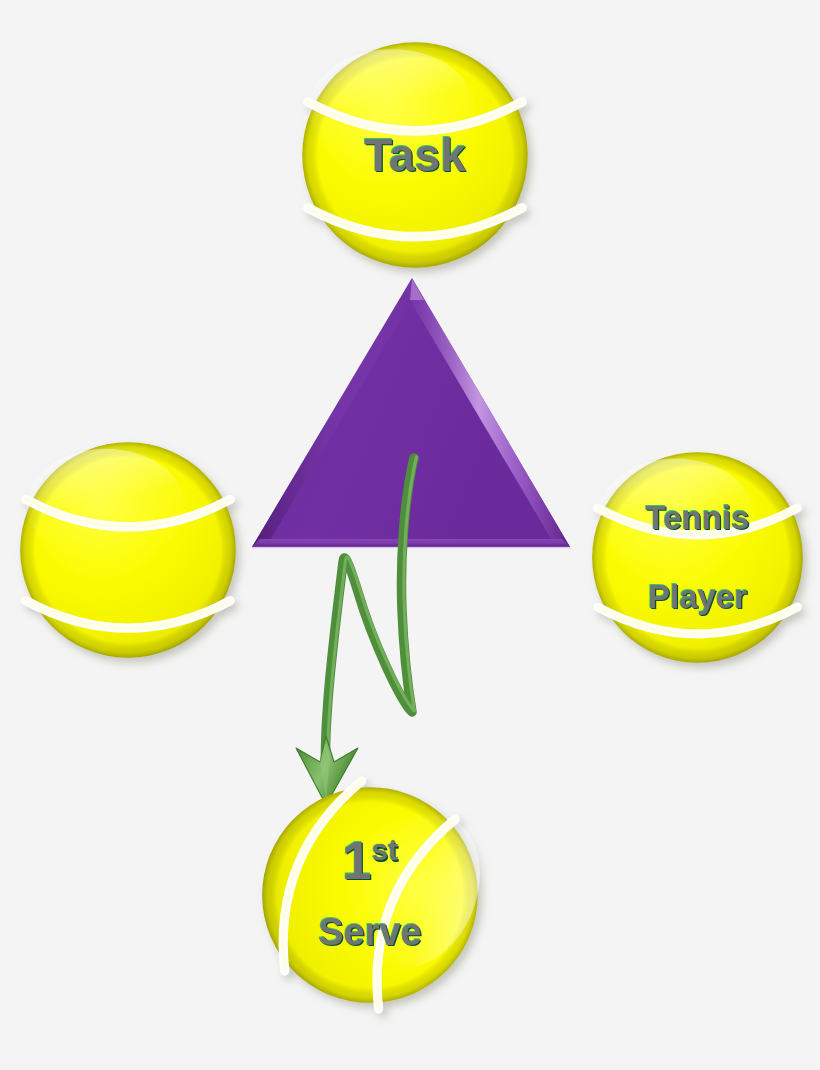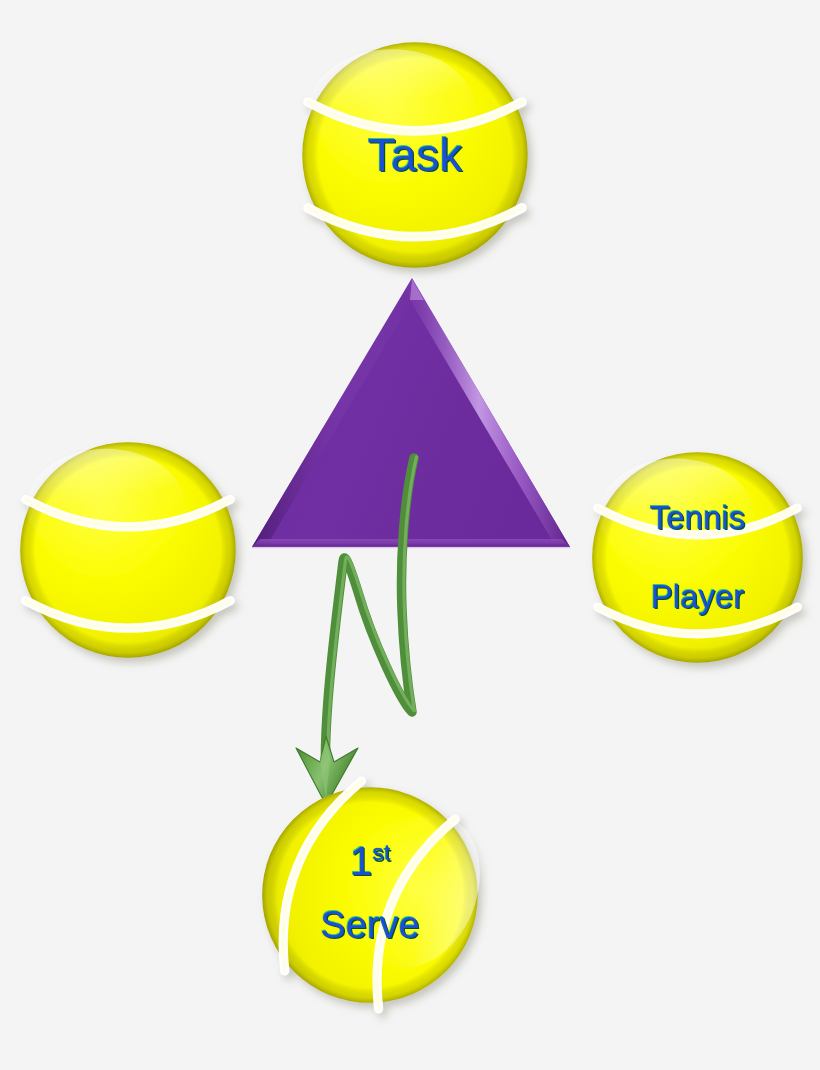--- a/index.html
+++ b/index.html
@@ -28,34 +28,34 @@
   }
   .node-label {
     position: absolute;
     display: flex;
     flex-direction: column;
     align-items: center;
     justify-content: center;
     text-align: center;
     pointer-events: none;
     font-family: "Liberation Sans", sans-serif;
-    font-weight: normal;
-    color: #1d4ed8;
+    font-weight: bold;
+    color: #737373;
     text-shadow:
        1.2px 1.2px 0 #00532a,
       -0.6px -0.6px 0 #2ecb6e,
        0 0 1px #00532a;
     line-height: 1.18;
   }
   .node-label .ln { display: block; white-space: nowrap; }
   #label-task       { left: 300px; top:  40px; width: 230px; height: 230px; font-size: 46px; }
   #label-env        { left:  18px; top: 440px; width: 220px; height: 220px; font-size: 27px; }
   #label-player     { left: 590px; top: 450px; width: 215px; height: 215px; font-size: 33px; gap: 24px; }
   #label-serve      { left: 260px; top: 785px; width: 220px; height: 215px; font-size: 38px; }
-  #label-serve .ln1 { font-size: 41px; }
+  #label-serve .ln1 { font-size: 53px; }
   #label-serve .sup {
     font-size: 0.56em;
     vertical-align: super;
     line-height: 0;
   }
   #label-env .ln { font-size: 27px; }
   #label-env .ln2 { margin-top: 10px; }
   #label-player .ln2 { margin-top: 16px; }
   #label-serve .ln2 { margin-top: 18px; }
 </style>

